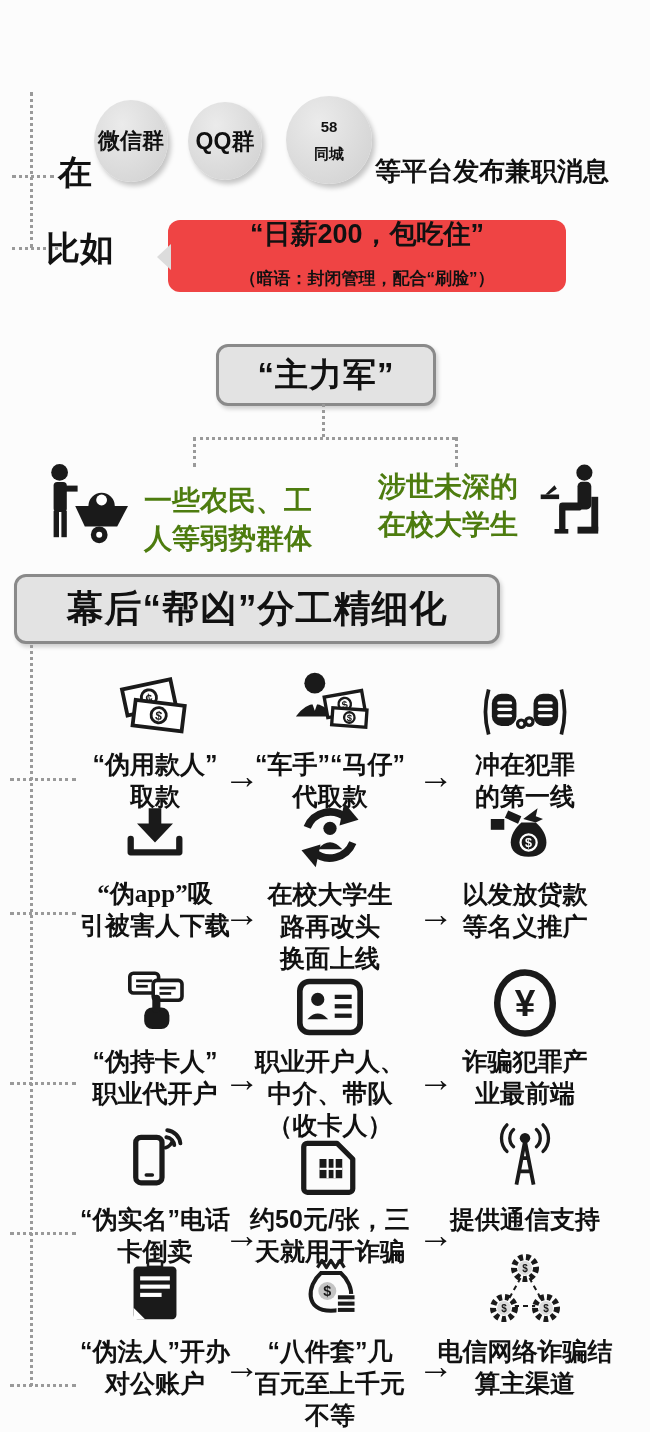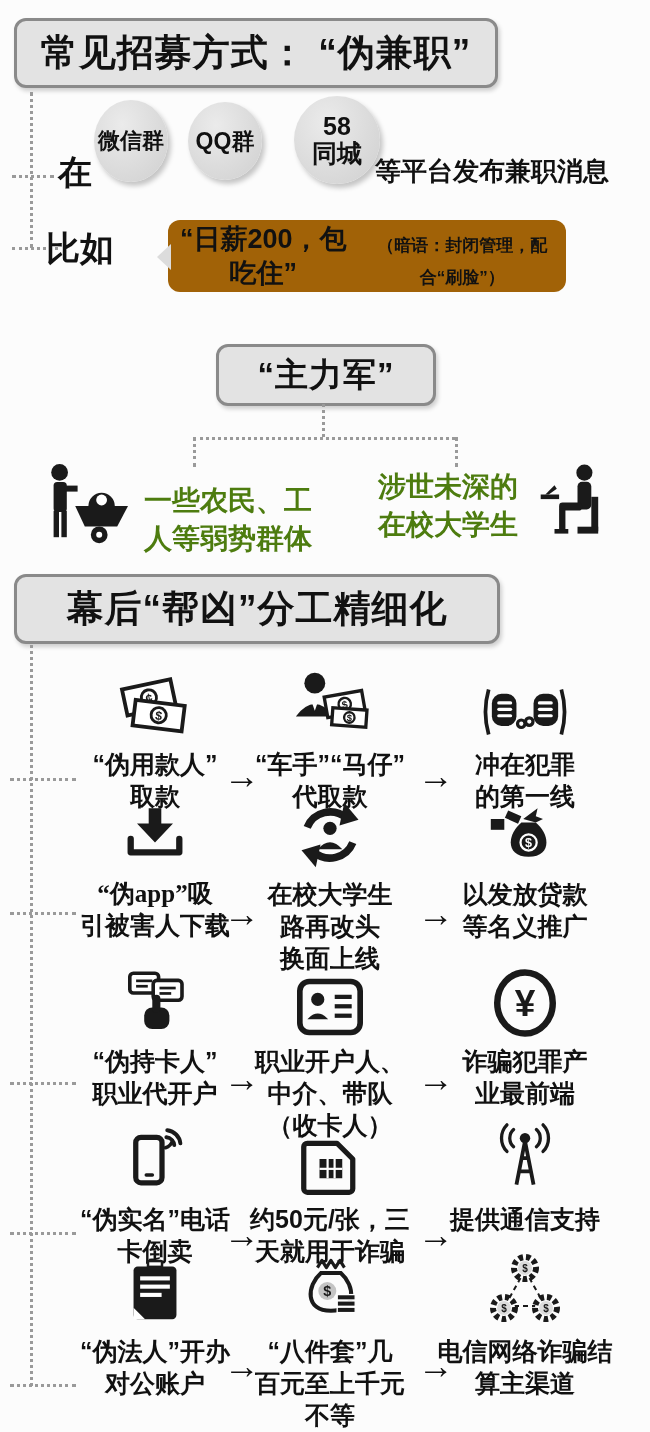--- a/index.html
+++ b/index.html
@@ -11,22 +11,22 @@
   .t1{left:14px;top:18px;width:478px;height:64px;font-size:37px;}
   .t2{left:216px;top:344px;width:214px;height:56px;font-size:33px;}
   .t3{left:14px;top:574px;width:480px;height:64px;font-size:37px;}
   .vdot{position:absolute;width:0;border-left:3px dotted #9a9a9a;}
   .hdot{position:absolute;height:0;border-top:3px dotted #9a9a9a;}
   .label{position:absolute;font-weight:bold;white-space:pre-line;color:#111;}
   .ellipse{position:absolute;background:radial-gradient(ellipse at 38% 30%,#ebebeb,#cfcfcf);
            border-radius:50%;display:flex;align-items:center;justify-content:center;
            text-align:center;font-weight:bold;box-shadow:3px 4px 5px rgba(0,0,0,.22);
            white-space:pre-line;color:#111;}
-  .bubble{position:absolute;left:168px;top:220px;width:398px;height:72px;background:#a16207;
-          border-radius:12px;display:flex;align-items:center;
+  .bubble{position:absolute;left:168px;top:220px;width:398px;height:72px;background:#ef4444;
+          border-radius:12px;display:flex;flex-direction:column;align-items:center;
           justify-content:center;text-align:center;font-weight:bold;color:#111;}
   .bubble:before{content:"";position:absolute;left:-24px;top:24px;
                  border:13px solid transparent;border-right:14px solid #dcdcdc;}
   .bub1{font-size:27px;line-height:34px;}
   .bub2{font-size:17px;line-height:32px;margin-top:12px;}
   .gtext{position:absolute;font-weight:bold;font-size:28px;line-height:38px;white-space:pre-line;color:#4d7c0f;}
   .icwrap{position:absolute;}
   .cell{position:absolute;width:184px;display:flex;flex-direction:column;align-items:center;}
   .cell .ic{height:80px;display:flex;align-items:flex-end;justify-content:center;}
   .cell .tx{margin-top:5px;font-size:25px;line-height:32px;font-weight:bold;text-align:center;
@@ -34,31 +34,30 @@
   .c1{left:63px;}.c2{left:238px;}.c3{left:433px;}
   .arrow{position:absolute;width:48px;text-align:center;font-size:36px;color:#111;}
   .a1{left:218px;}.a2{left:412px;}
   svg{display:block;}
 </style>
 </head>
 <body>
 
 <div id="canvas">
 
-  <div class="box t1">常见招募方式： “伪兼职”</div>
 
   <div class="vdot" style="left:30px;top:92px;height:156px;"></div>
   <div class="hdot" style="left:12px;top:175px;width:42px;"></div>
   <div class="hdot" style="left:12px;top:247px;width:46px;"></div>
 
   <div class="label" style="left:58px;top:150px;font-size:34px;">在</div>
 
   <div class="ellipse" style="left:94px;top:100px;width:74px;height:82px;font-size:22px;">微信群</div>
   <div class="ellipse" style="left:188px;top:102px;width:74px;height:78px;font-size:23px;">QQ群</div>
-  <div class="ellipse" style="left:294px;top:96px;width:86px;height:88px;font-size:25px;line-height:27px;">58
+  <div class="ellipse" style="left:286px;top:96px;width:86px;height:88px;font-size:15px;line-height:27px;">58
 同城</div>
 
   <div class="label" style="left:375px;top:154px;font-size:26px;">等平台发布兼职消息</div>
 
   <div class="label" style="left:46px;top:226px;font-size:34px;">比如</div>
 
   <div class="bubble">
     <div class="bub1">“日薪200，包吃住”</div>
     <div class="bub2">（暗语：封闭管理，配合“刷脸”）</div>
   </div>

